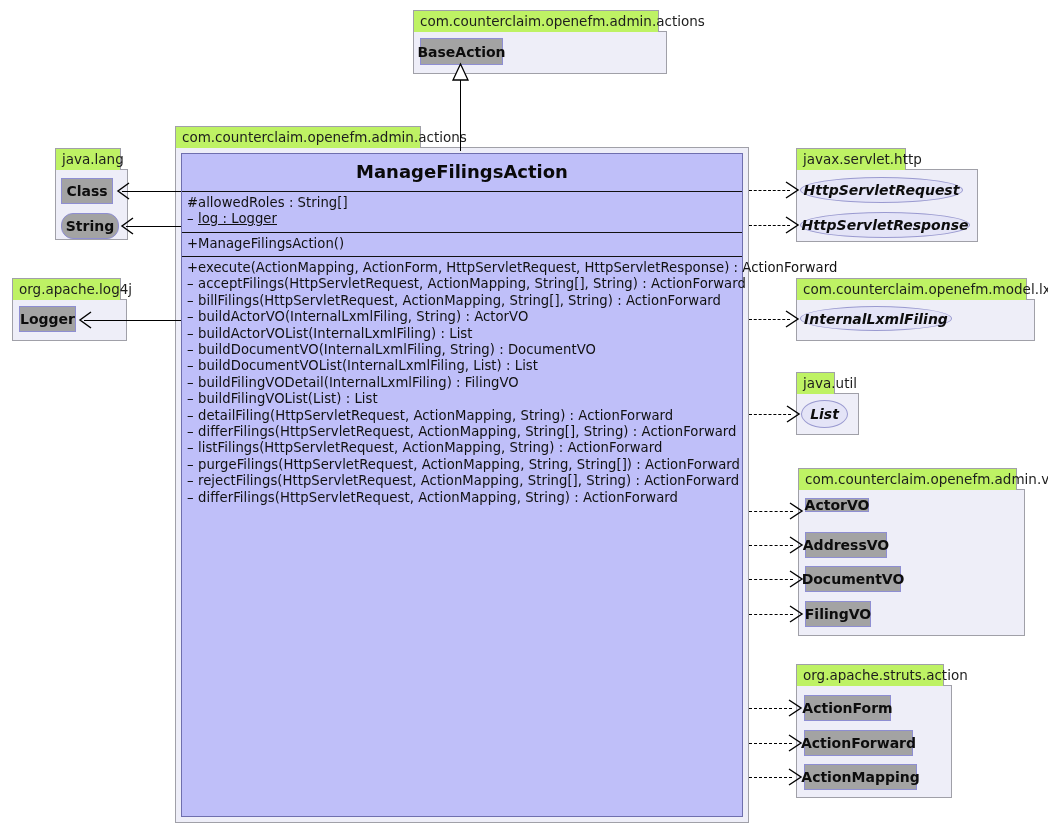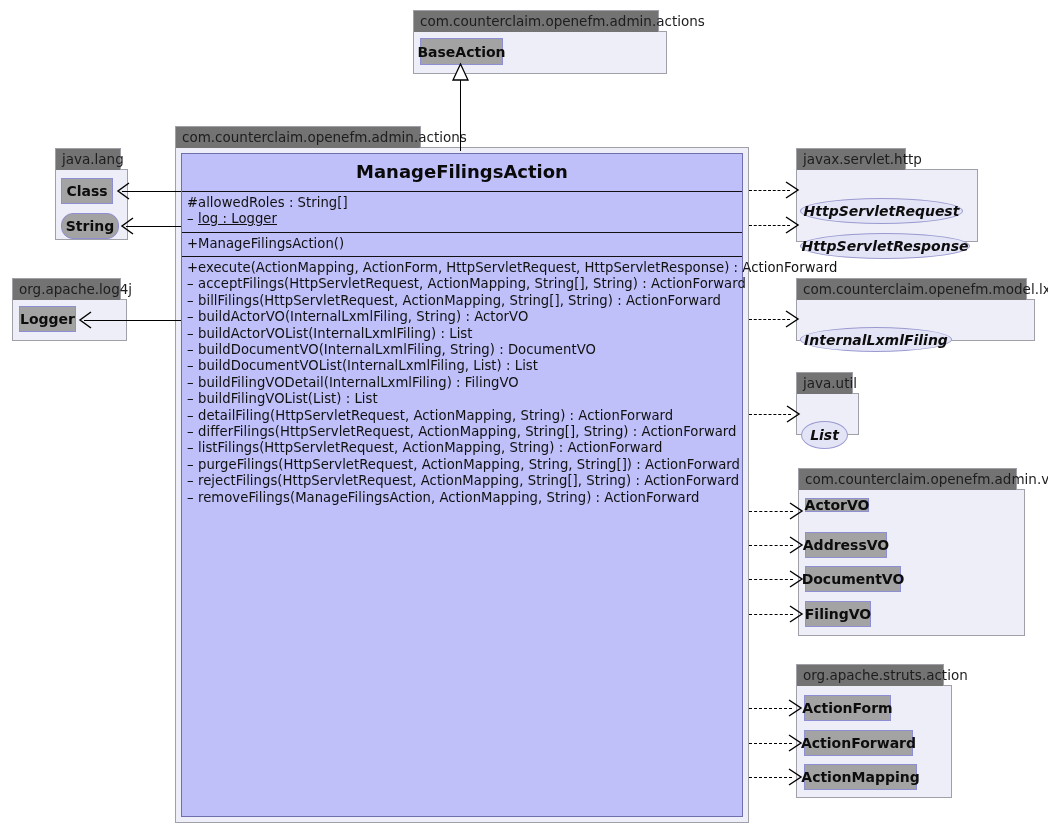--- a/index.html
+++ b/index.html
@@ -12,21 +12,21 @@
     width:1048px;
     height:833px;
     background:#ffffff;
     overflow:hidden;
   }
 
   
   .pkg{ position:absolute; }
   .pkg-tab{
     position:absolute;
-    background:#737373;
+    background:#bef264;
     border:1px solid #a0a0a8;
     border-bottom:none;
     font-size:13.5px;
     color:#1d1d1d;
     line-height:1;
     padding:4px 6px 5px 6px;
     white-space:nowrap;
     box-sizing:border-box;
     z-index:3;
   }
@@ -64,21 +64,20 @@
     box-sizing:border-box;
     font-size:14px;
     font-weight:bold;
     font-style:italic;
     color:#0d0d0d;
     display:flex;
     align-items:center;
     justify-content:center;
     white-space:nowrap;
     z-index:5;
-    margin-top:21px;
   }
 
   
   .uml-class{
     position:absolute;
     background:#bfbff9;
     border:1px solid #6f6fae;
     box-sizing:border-box;
     z-index:6;
   }
@@ -185,39 +184,39 @@
       <div class="uml-row"><span class="vis">–</span><span>buildActorVOList(InternalLxmlFiling) : List</span></div>
       <div class="uml-row"><span class="vis">–</span><span>buildDocumentVO(InternalLxmlFiling, String) : DocumentVO</span></div>
       <div class="uml-row"><span class="vis">–</span><span>buildDocumentVOList(InternalLxmlFiling, List) : List</span></div>
       <div class="uml-row"><span class="vis">–</span><span>buildFilingVODetail(InternalLxmlFiling) : FilingVO</span></div>
       <div class="uml-row"><span class="vis">–</span><span>buildFilingVOList(List) : List</span></div>
       <div class="uml-row"><span class="vis">–</span><span>detailFiling(HttpServletRequest, ActionMapping, String) : ActionForward</span></div>
       <div class="uml-row"><span class="vis">–</span><span>differFilings(HttpServletRequest, ActionMapping, String[], String) : ActionForward</span></div>
       <div class="uml-row"><span class="vis">–</span><span>listFilings(HttpServletRequest, ActionMapping, String) : ActionForward</span></div>
       <div class="uml-row"><span class="vis">–</span><span>purgeFilings(HttpServletRequest, ActionMapping, String, String[]) : ActionForward</span></div>
       <div class="uml-row"><span class="vis">–</span><span>rejectFilings(HttpServletRequest, ActionMapping, String[], String) : ActionForward</span></div>
-      <div class="uml-row"><span class="vis">–</span><span>removeFilings(ManageFilingsAction, ActionMapping, String) : ActionForward</span></div>
+      <div class="uml-row"><span class="vis">–</span><span>differFilings(HttpServletRequest, ActionMapping, String) : ActionForward</span></div>
     </div>
   </div>
 
   <div class="pkg">
     <div class="pkg-tab" style="left:796px;top:148px;width:110px;height:22px;">javax.servlet.http</div>
     <div class="pkg-body" style="left:796px;top:169px;width:182px;height:73px;"></div>
     <div class="iface" style="left:800px;top:177px;width:163px;height:26px;">HttpServletRequest</div>
     <div class="iface" style="left:800px;top:212px;width:170px;height:26px;">HttpServletResponse</div>
   </div>
 
   <div class="pkg">
     <div class="pkg-tab" style="left:796px;top:278px;width:231px;height:22px;">com.counterclaim.openefm.model.lxml</div>
     <div class="pkg-body" style="left:796px;top:299px;width:239px;height:42px;"></div>
     <div class="iface" style="left:800px;top:306px;width:152px;height:25px;">InternalLxmlFiling</div>
   </div>
 
   <div class="pkg">
-    <div class="pkg-tab" style="left:796px;top:372px;width:57px;height:22px;">java.util</div>
+    <div class="pkg-tab" style="left:796px;top:372px;width:39px;height:22px;">java.util</div>
     <div class="pkg-body" style="left:796px;top:393px;width:63px;height:42px;"></div>
     <div class="iface" style="left:801px;top:400px;width:47px;height:28px;">List</div>
   </div>
 
   <div class="pkg">
     <div class="pkg-tab" style="left:798px;top:468px;width:219px;height:22px;">com.counterclaim.openefm.admin.vo</div>
     <div class="pkg-body" style="left:798px;top:489px;width:227px;height:147px;"></div>
     <div class="chip" style="left:805px;top:498px;width:64px;height:14px;">ActorVO</div>
     <div class="chip" style="left:805px;top:532px;width:82px;height:26px;">AddressVO</div>
     <div class="chip" style="left:805px;top:566px;width:96px;height:26px;">DocumentVO</div>

